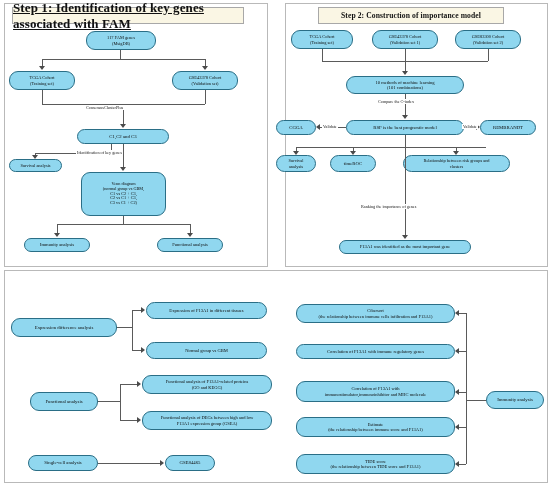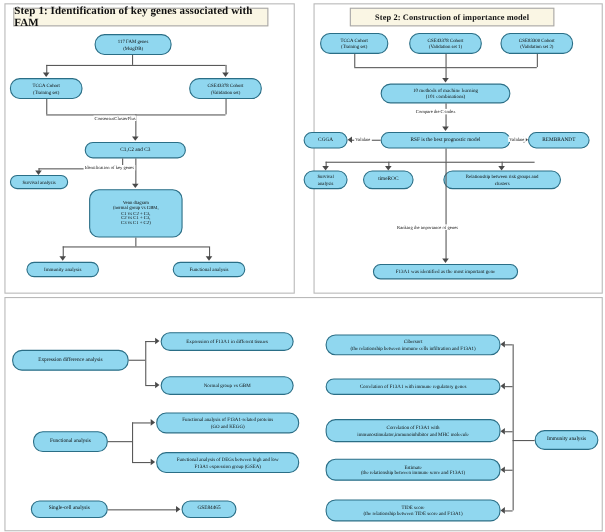--- a/index.html
+++ b/index.html
@@ -55,21 +55,21 @@
 
   .elabel{position:absolute;color:#151515;white-space:nowrap;background:#fff;padding:0 1px;}
 </style>
 </head>
 <body>
 
 <div id="stage">
 
   <div class="panel" style="left:4px;top:3px;width:262px;height:262px;"></div>
 
-  <div class="step-banner" style="left:12px;top:7px;width:232px;height:17px;font-size:10px;">
+  <div class="step-banner" style="left:12px;top:7px;width:232px;height:17px;font-size:13px;text-decoration:underline;">
     <span>Step 1:  Identification of key genes associated with FAM</span>
   </div>
 
   <div class="node" style="left:86px;top:31px;width:70px;height:19px;font-size:4.4px;">
     <span>117 FAM genes
 (MsigDB)</span>
   </div>
 
   <div class="ln lnv" style="left:120px;top:50px;height:9px;"></div>
   <div class="ln lnh" style="left:42px;top:59px;width:163px;"></div>

